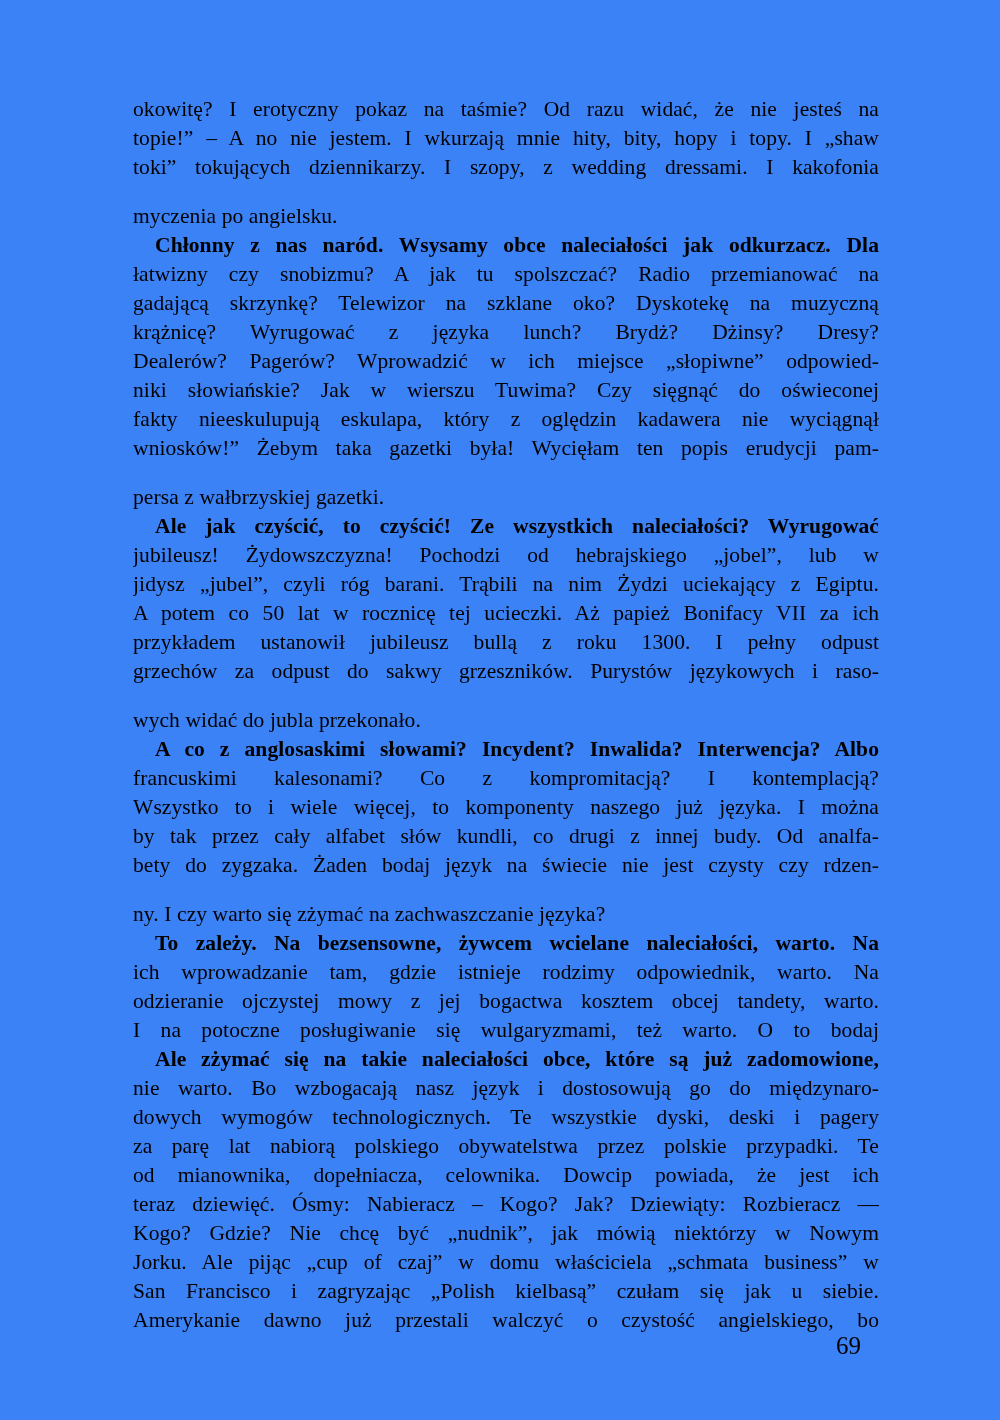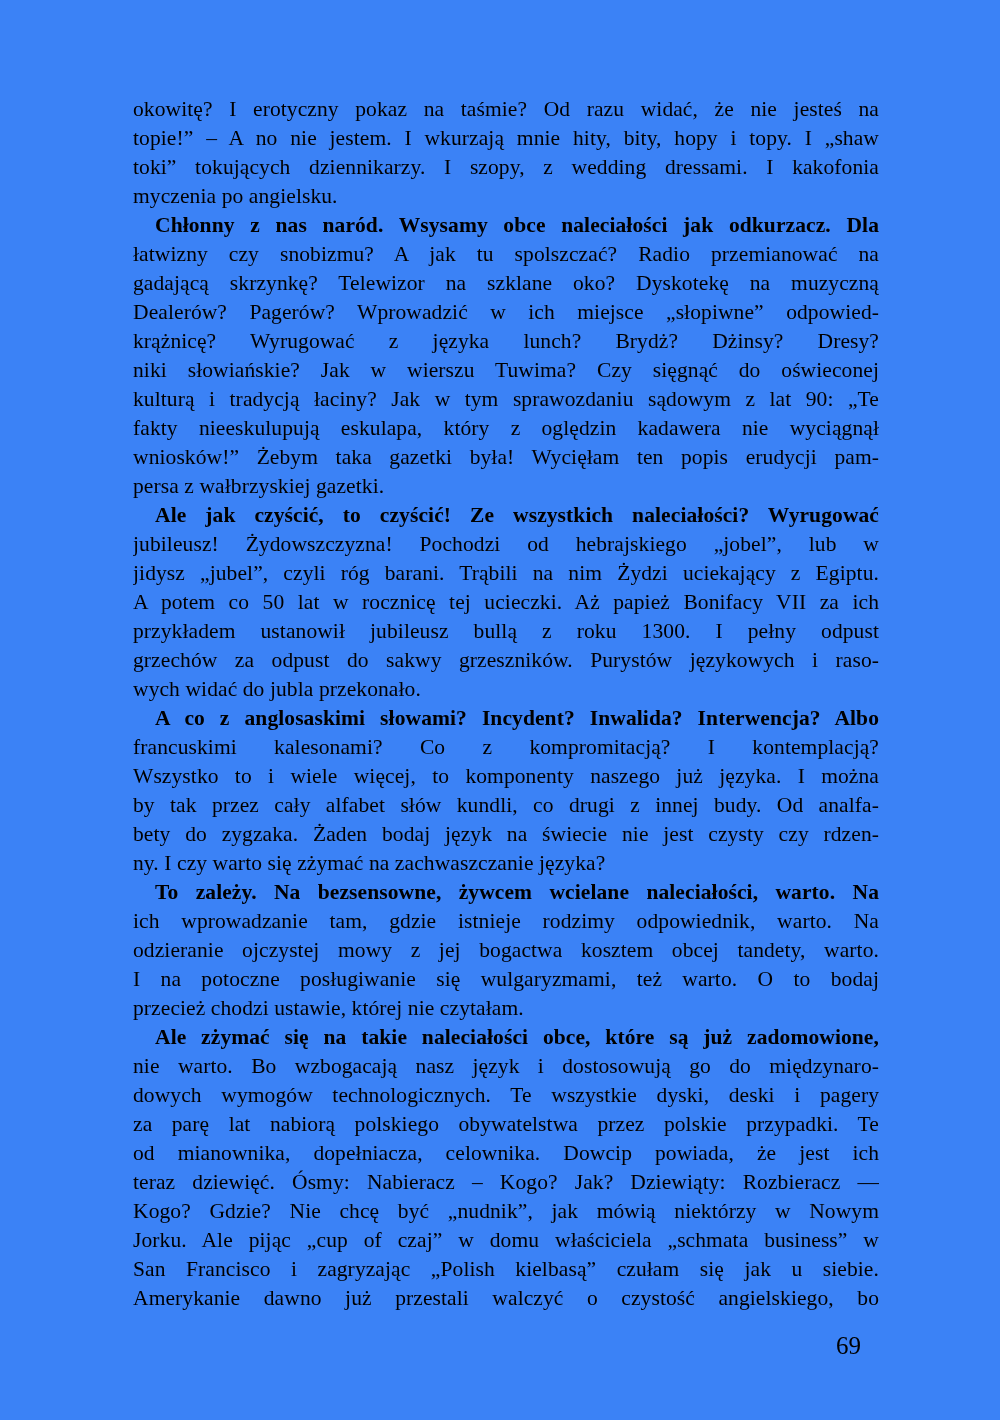--- a/index.html
+++ b/index.html
@@ -37,20 +37,21 @@
   }
   .line {
     display: block;
     height: 29px;
     overflow: hidden;
     text-align: justify;
     text-align-last: justify;
   }
   .line.last {
     text-align-last: left;
+    margin-top: 20px;
   }
   .line.indent {
     text-indent: 22px;
     font-weight: bold;
   }
   .page-number {
     position: absolute;
     left: 836px;
     top: 1330px;
     width: 44px;
@@ -70,24 +71,23 @@
       <span class="line">okowitę? I erotyczny pokaz na taśmie? Od razu widać, że nie jesteś na</span>
       <span class="line">topie!” – A no nie jestem. I wkurzają mnie hity, bity, hopy i topy. I „shaw</span>
       <span class="line">toki” tokujących dziennikarzy. I szopy, z wedding dressami. I kakofonia</span>
       <span class="line last">myczenia po angielsku.</span>
     </p>
 
     <p class="para">
       <span class="line indent">Chłonny z nas naród. Wsysamy obce naleciałości jak odkurzacz. Dla</span>
       <span class="line">łatwizny czy snobizmu? A jak tu spolszczać? Radio przemianować na</span>
       <span class="line">gadającą skrzynkę? Telewizor na szklane oko? Dyskotekę na muzyczną</span>
+      <span class="line">krążnicę? Wyrugować z języka lunch? Brydż? Dżinsy? Dresy?</span>
       <span class="line">Dealerów? Pagerów? Wprowadzić w ich miejsce „słopiwne” odpowied-</span>
-      <span class="line">krążnicę? Wyrugować z języka lunch? Brydż? Dżinsy? Dresy?</span>
       <span class="line">niki słowiańskie? Jak w wierszu Tuwima? Czy sięgnąć do oświeconej</span>
-      <span class="line">kulturą i tradycją łaciny? Jak w tym sprawozdaniu sądowym z lat 90: „Te</span>
       <span class="line">fakty nieeskulupują eskulapa, który z oględzin kadawera nie wyciągnął</span>
       <span class="line">wniosków!” Żebym taka gazetki była! Wycięłam ten popis erudycji pam-</span>
       <span class="line last">persa z wałbrzyskiej gazetki.</span>
     </p>
 
     <p class="para">
       <span class="line indent">Ale jak czyścić, to czyścić! Ze wszystkich naleciałości? Wyrugować</span>
       <span class="line">jubileusz! Żydowszczyzna! Pochodzi od hebrajskiego „jobel”, lub w</span>
       <span class="line">jidysz „jubel”, czyli róg barani. Trąbili na nim Żydzi uciekający z Egiptu.</span>
       <span class="line">A potem co 50 lat w rocznicę tej ucieczki. Aż papież Bonifacy VII za ich</span>
@@ -103,21 +103,20 @@
       <span class="line">by tak przez cały alfabet słów kundli, co drugi z innej budy. Od analfa-</span>
       <span class="line">bety do zygzaka. Żaden bodaj język na świecie nie jest czysty czy rdzen-</span>
       <span class="line last">ny. I czy warto się zżymać na zachwaszczanie języka?</span>
     </p>
 
     <p class="para">
       <span class="line indent">To zależy. Na bezsensowne, żywcem wcielane naleciałości, warto. Na</span>
       <span class="line">ich wprowadzanie tam, gdzie istnieje rodzimy odpowiednik, warto. Na</span>
       <span class="line">odzieranie ojczystej mowy z jej bogactwa kosztem obcej tandety, warto.</span>
       <span class="line">I na potoczne posługiwanie się wulgaryzmami, też warto. O to bodaj</span>
-      <span class="line last">przecież chodzi ustawie, której nie czytałam.</span>
     </p>
 
     <p class="para">
       <span class="line indent">Ale zżymać się na takie naleciałości obce, które są już zadomowione,</span>
       <span class="line">nie warto. Bo wzbogacają nasz język i dostosowują go do międzynaro-</span>
       <span class="line">dowych wymogów technologicznych. Te wszystkie dyski, deski i pagery</span>
       <span class="line">za parę lat nabiorą polskiego obywatelstwa przez polskie przypadki. Te</span>
       <span class="line">od mianownika, dopełniacza, celownika. Dowcip powiada, że jest ich</span>
       <span class="line">teraz dziewięć. Ósmy: Nabieracz – Kogo? Jak? Dziewiąty: Rozbieracz —</span>
       <span class="line">Kogo? Gdzie? Nie chcę być „nudnik”, jak mówią niektórzy w Nowym</span>

